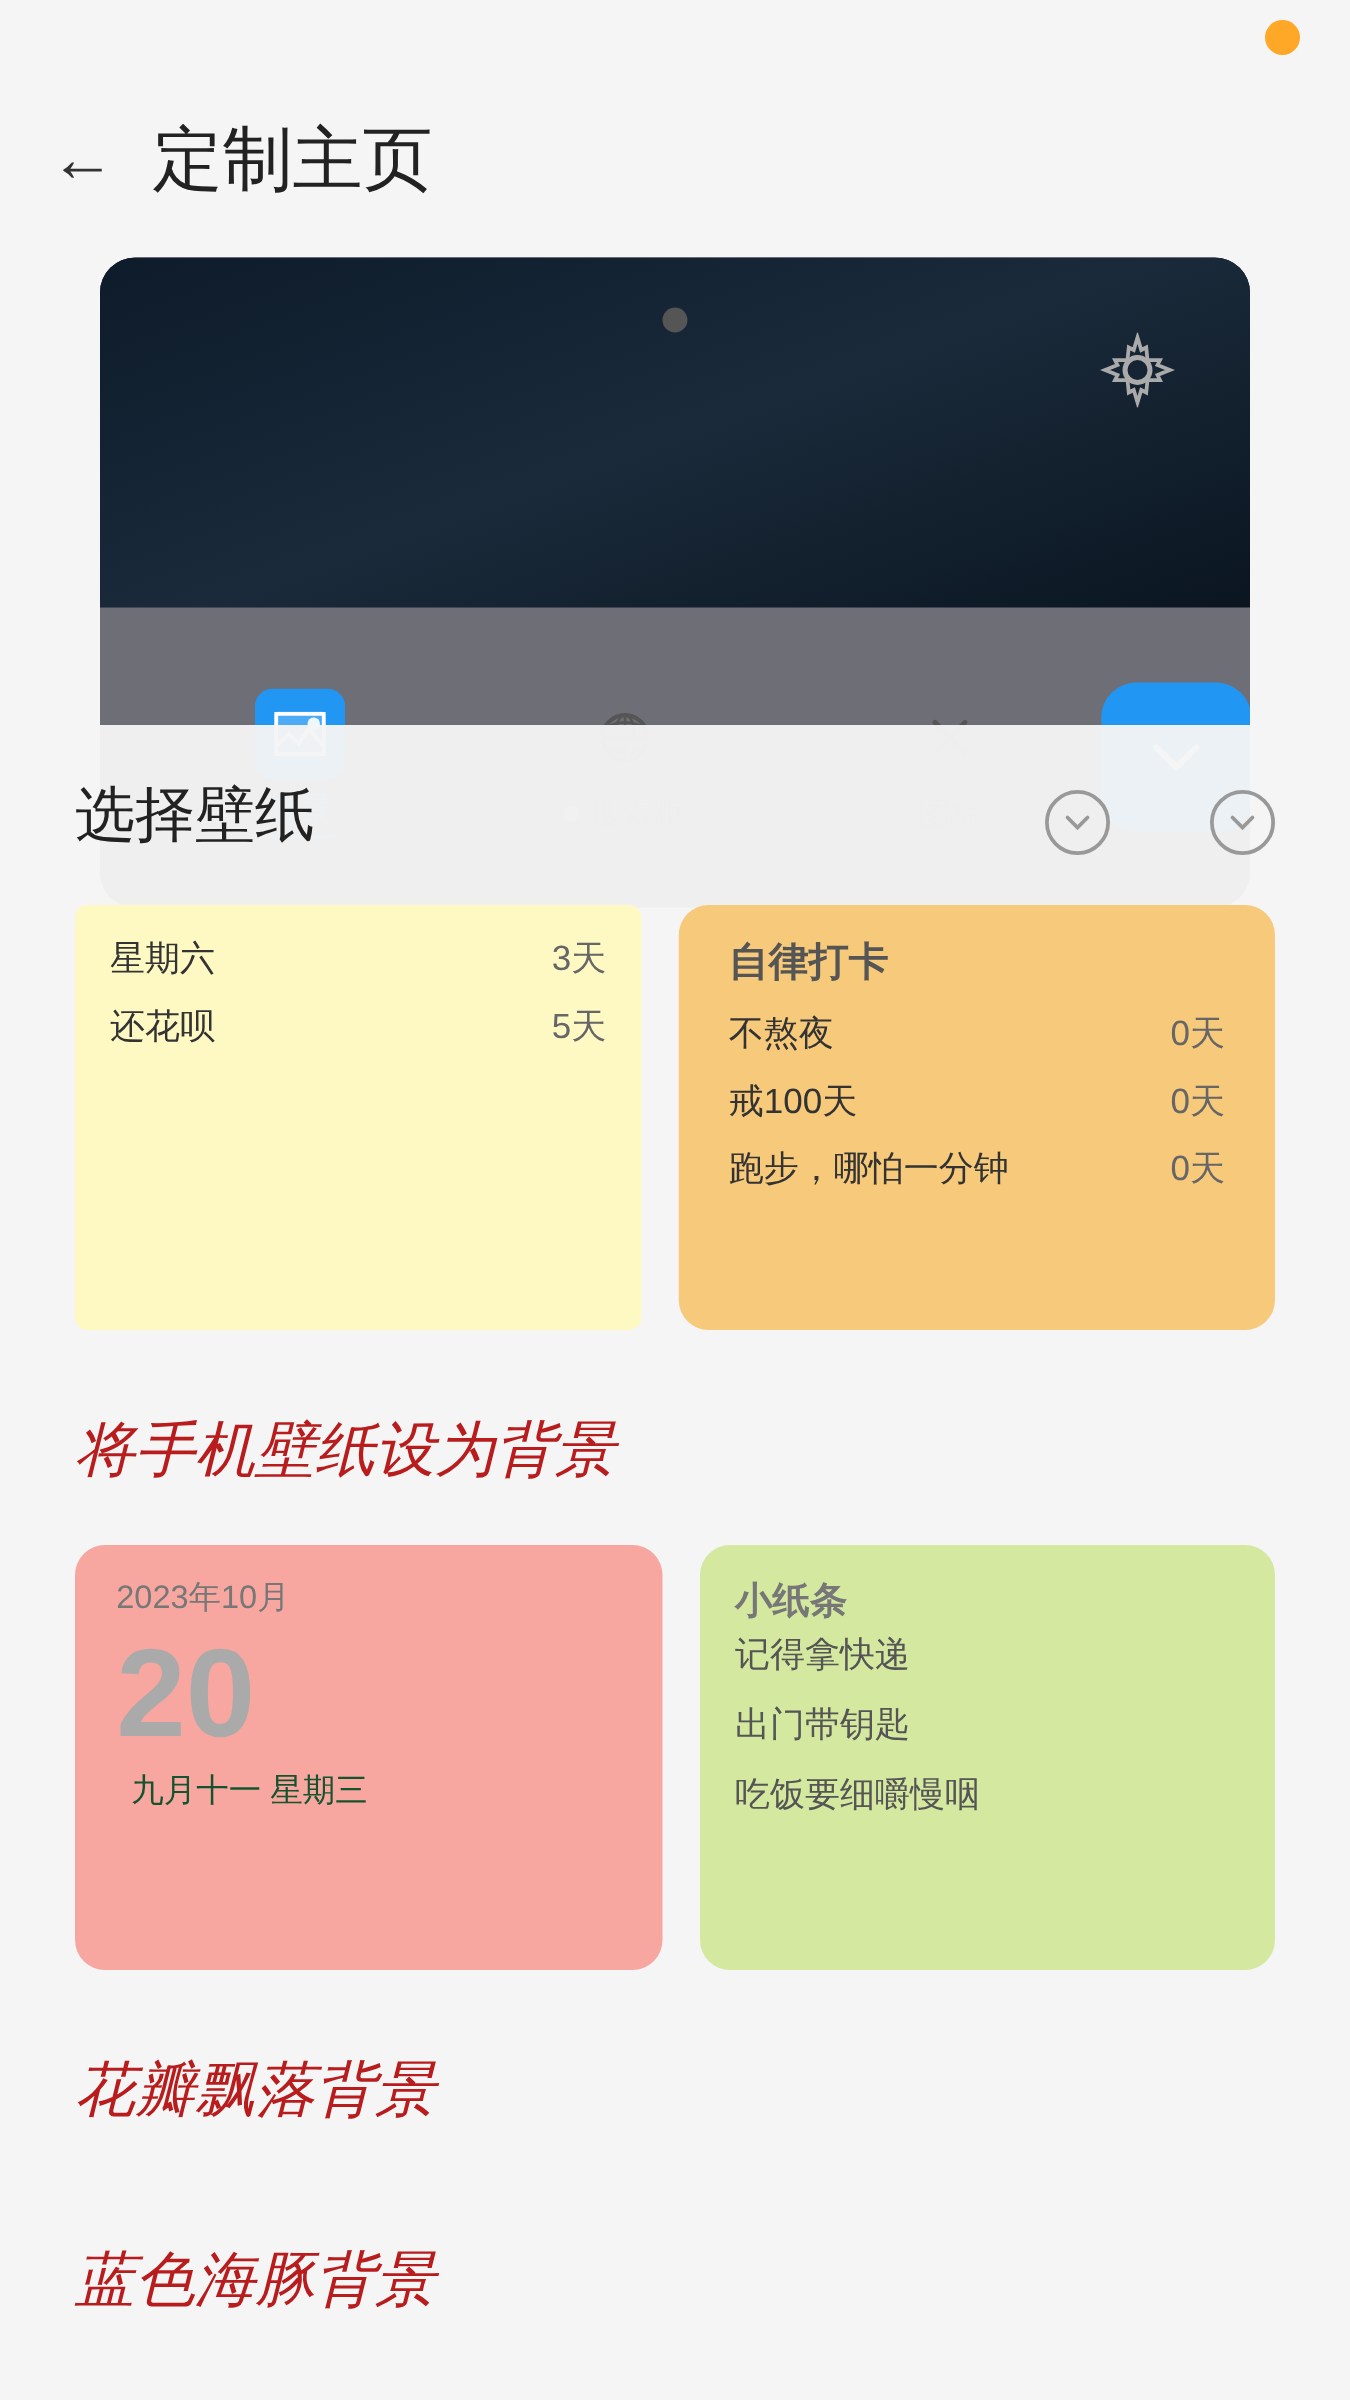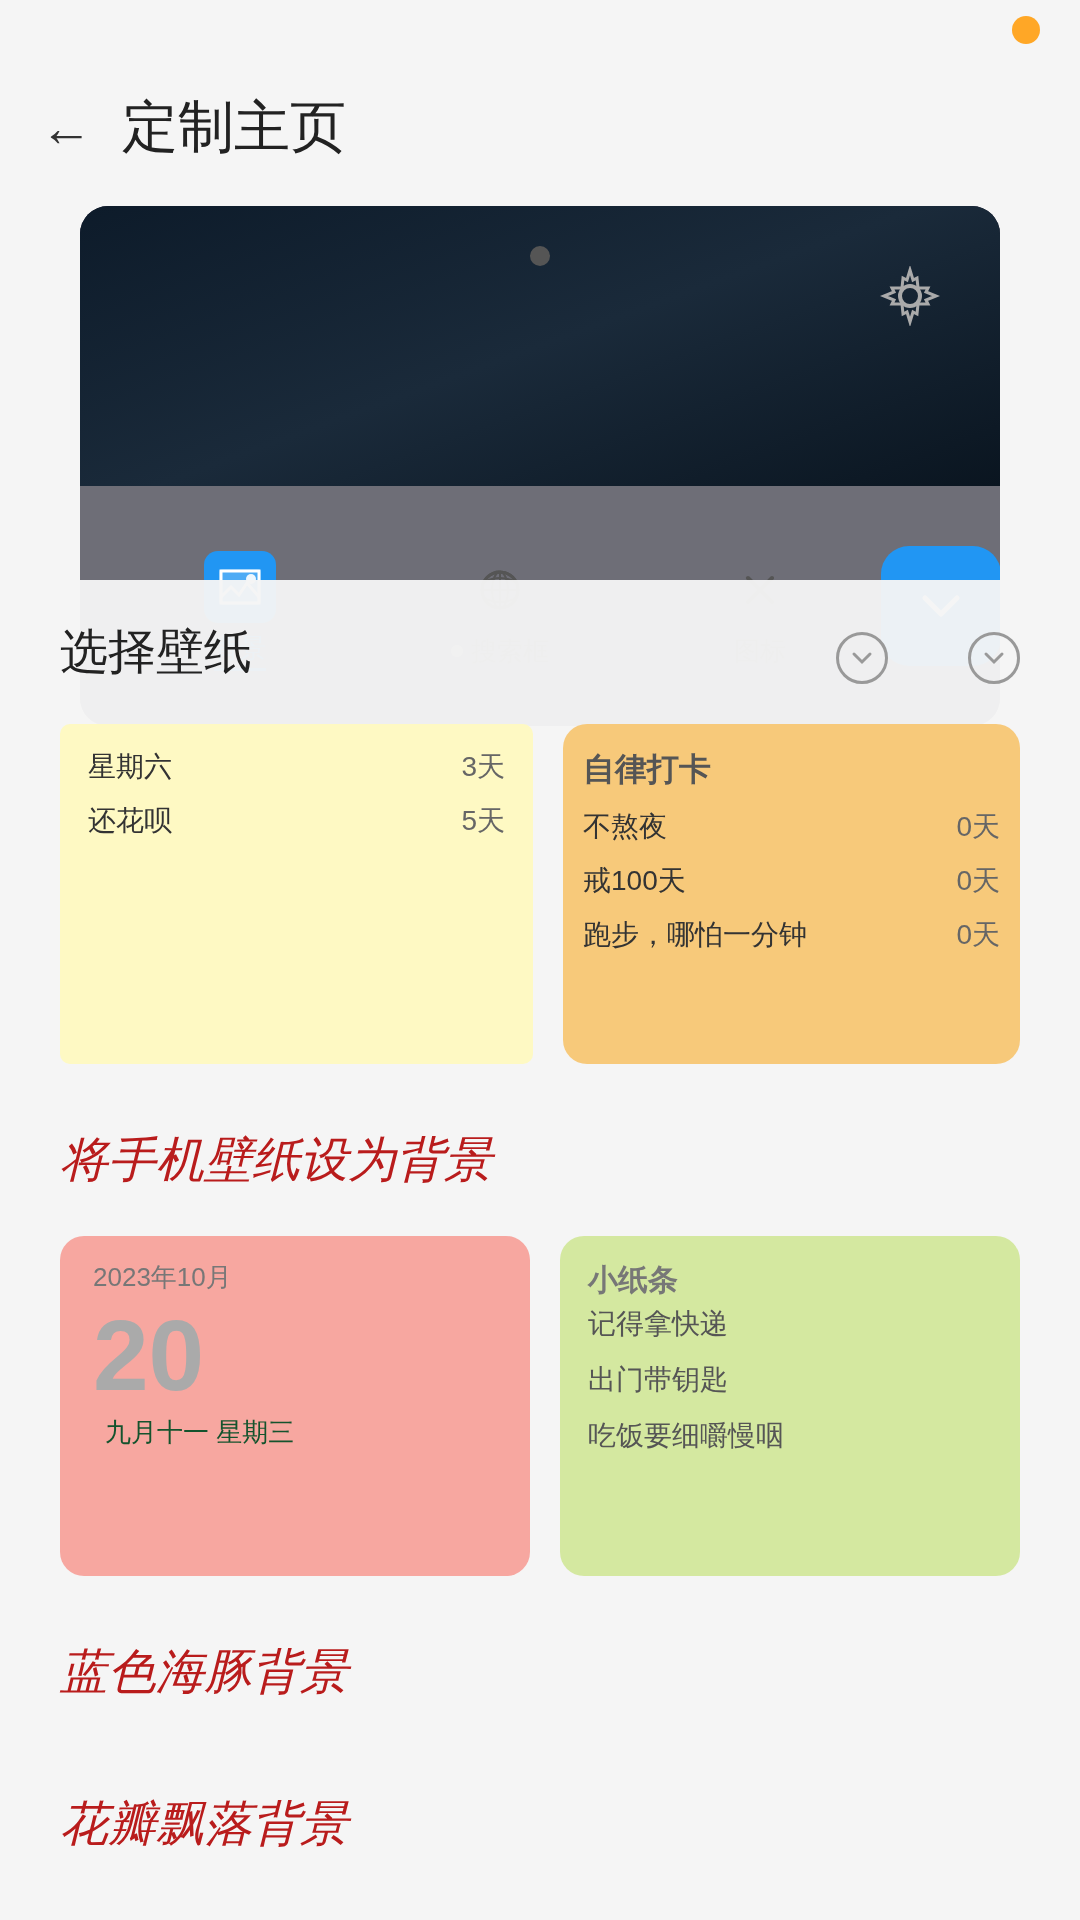--- a/index.html
+++ b/index.html
@@ -157,21 +157,21 @@
       flex: 1;
       background: #fef9c3;
       border-radius: 10px;
       padding: 24px 28px;
       min-height: 340px;
     }
     .card-orange {
       flex: 1;
       background: #f7c97a;
       border-radius: 24px;
-      padding: 24px 20px;
+      padding: 24px 40px;
       min-height: 340px;
     }
     .card-header-label {
       font-size: 32px;
       font-weight: 600;
       color: #555;
       margin-bottom: 16px;
     }
     .card-row {
       display: flex;
@@ -381,22 +381,22 @@
 
     <div class="card-green">
       <div class="card-note-header">小纸条</div>
       <div class="card-note-item">记得拿快递</div>
       <div class="card-note-item">出门带钥匙</div>
       <div class="card-note-item">吃饭要细嚼慢咽</div>
     </div>
   </div>
 
   <div class="overlay-item">
+    <span>花瓣飘落背景</span>
+  </div>
+  <div class="overlay-item">
     <span>蓝色海豚背景</span>
   </div>
   <div class="overlay-item">
-    <span>花瓣飘落背景</span>
-  </div>
-  <div class="overlay-item">
     
   </div>
 
 </div>
 
 </body></html>

